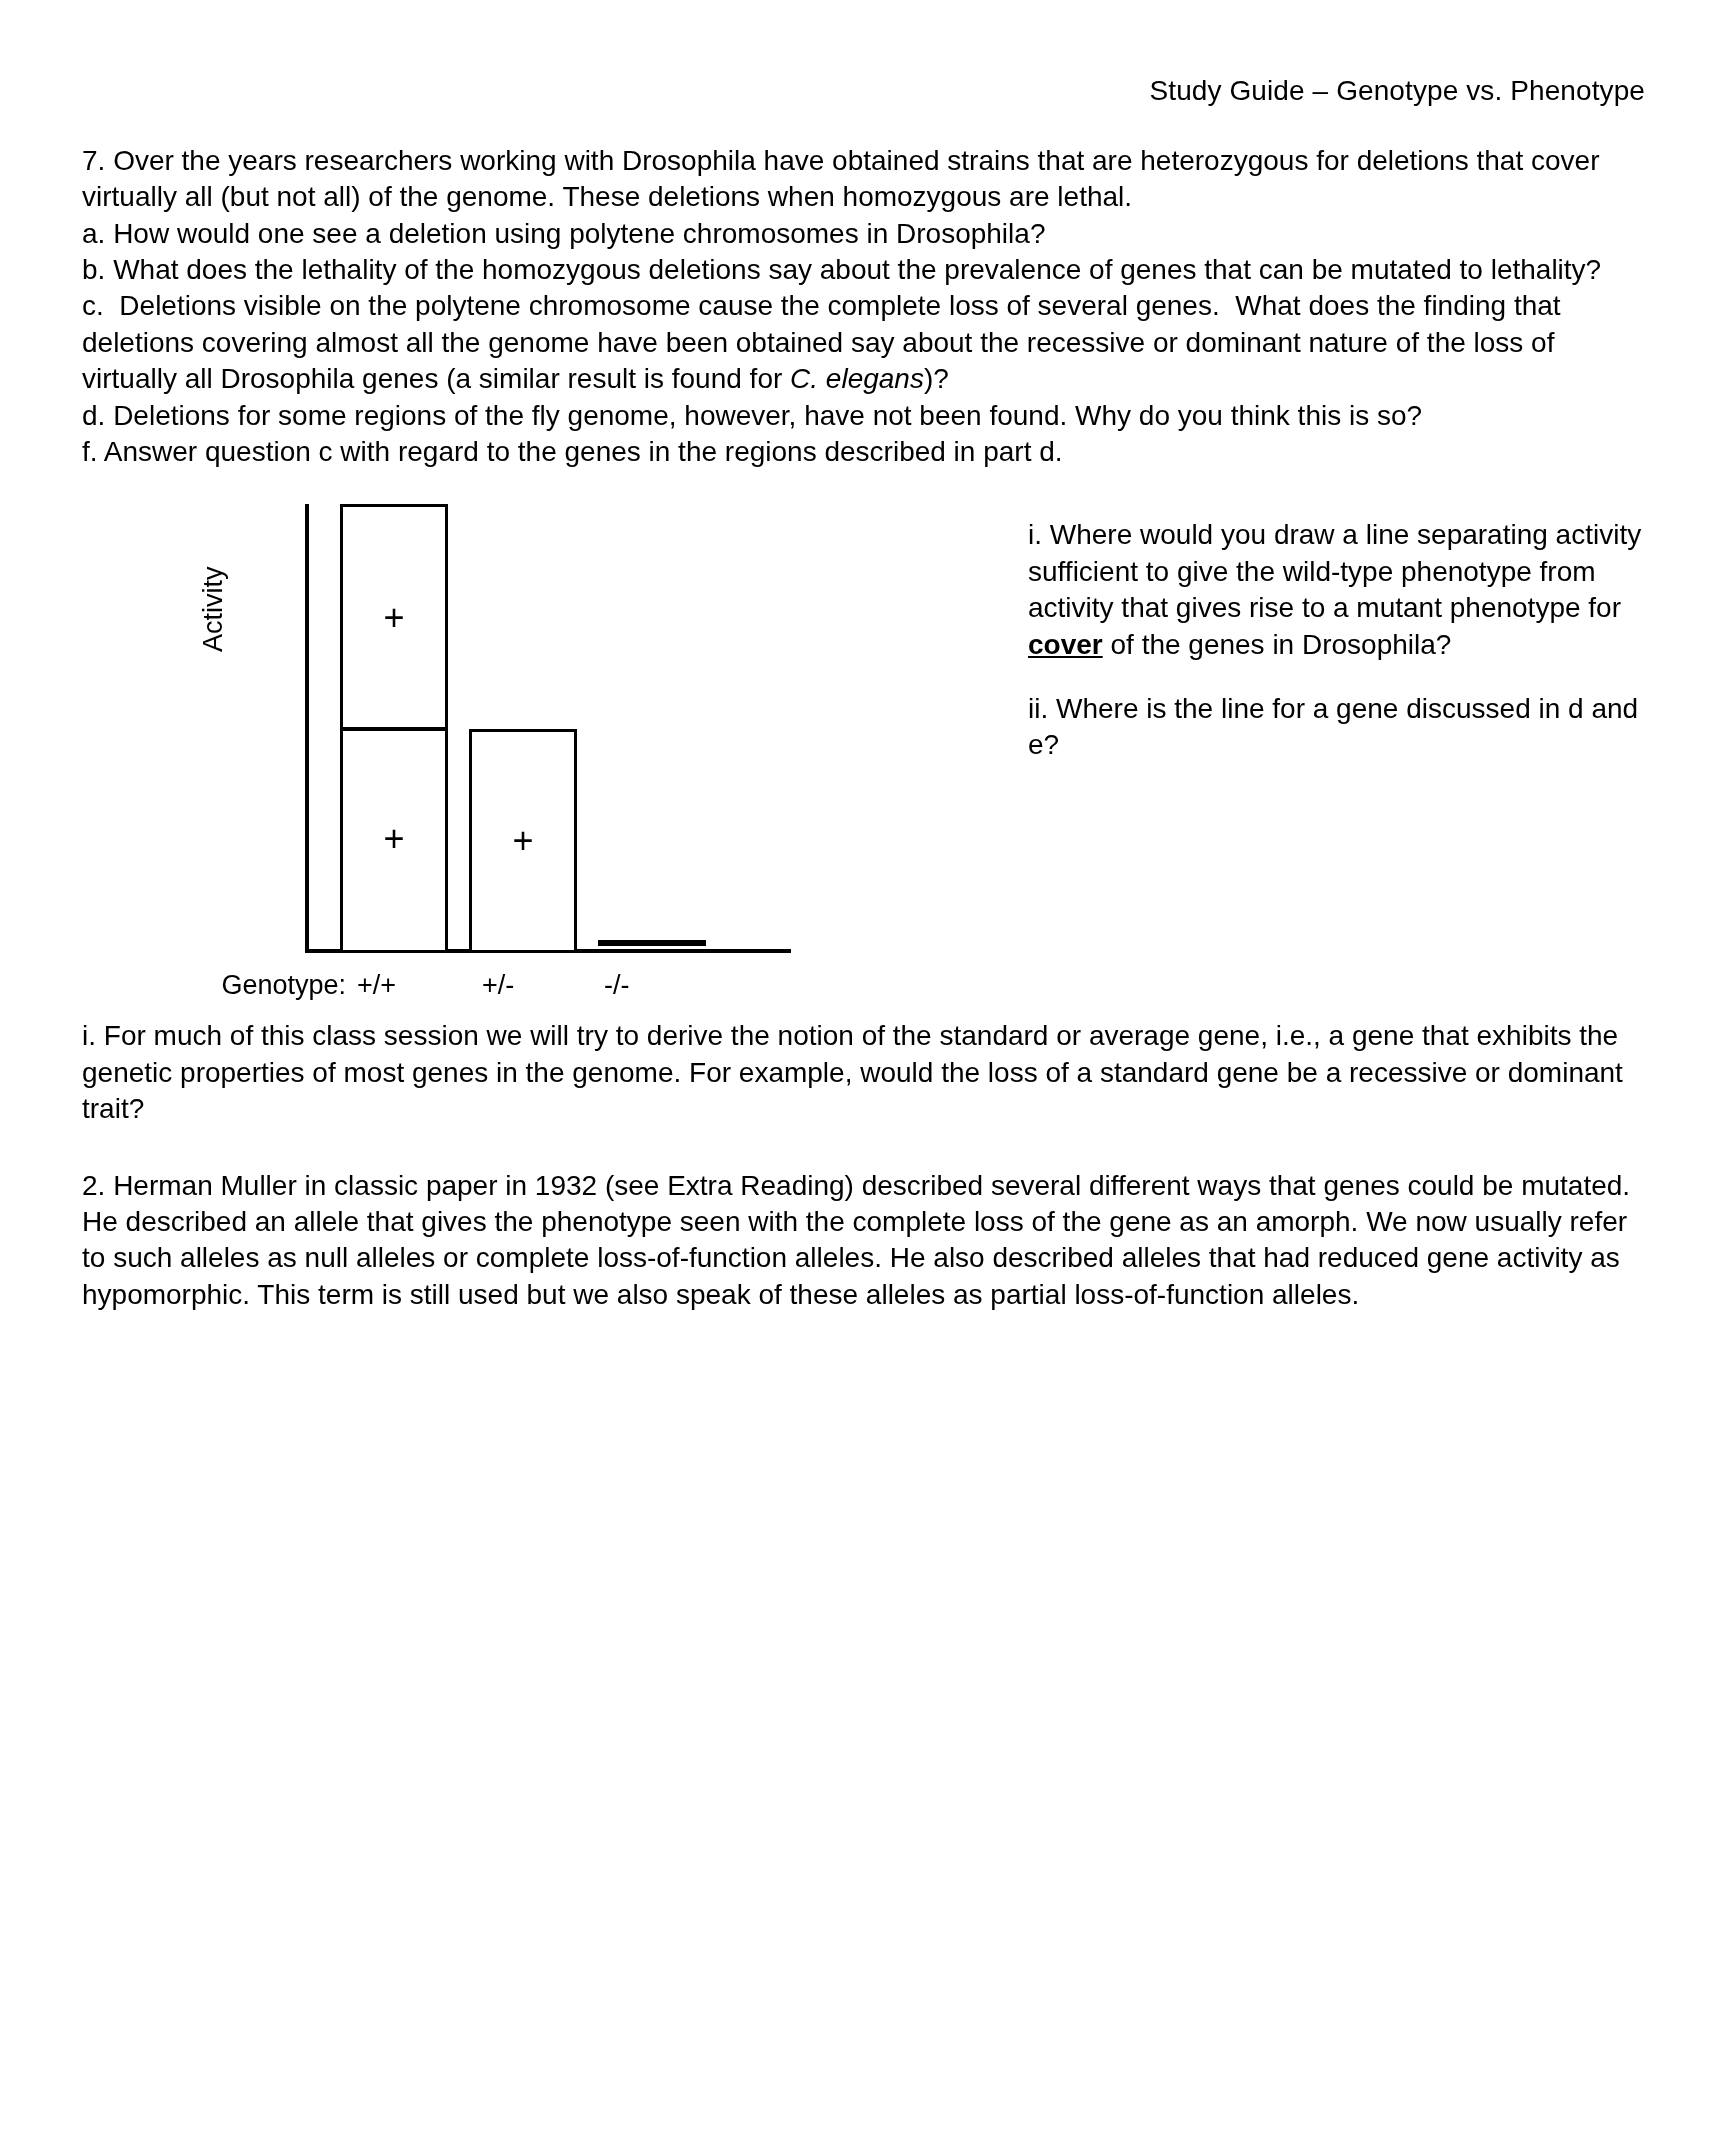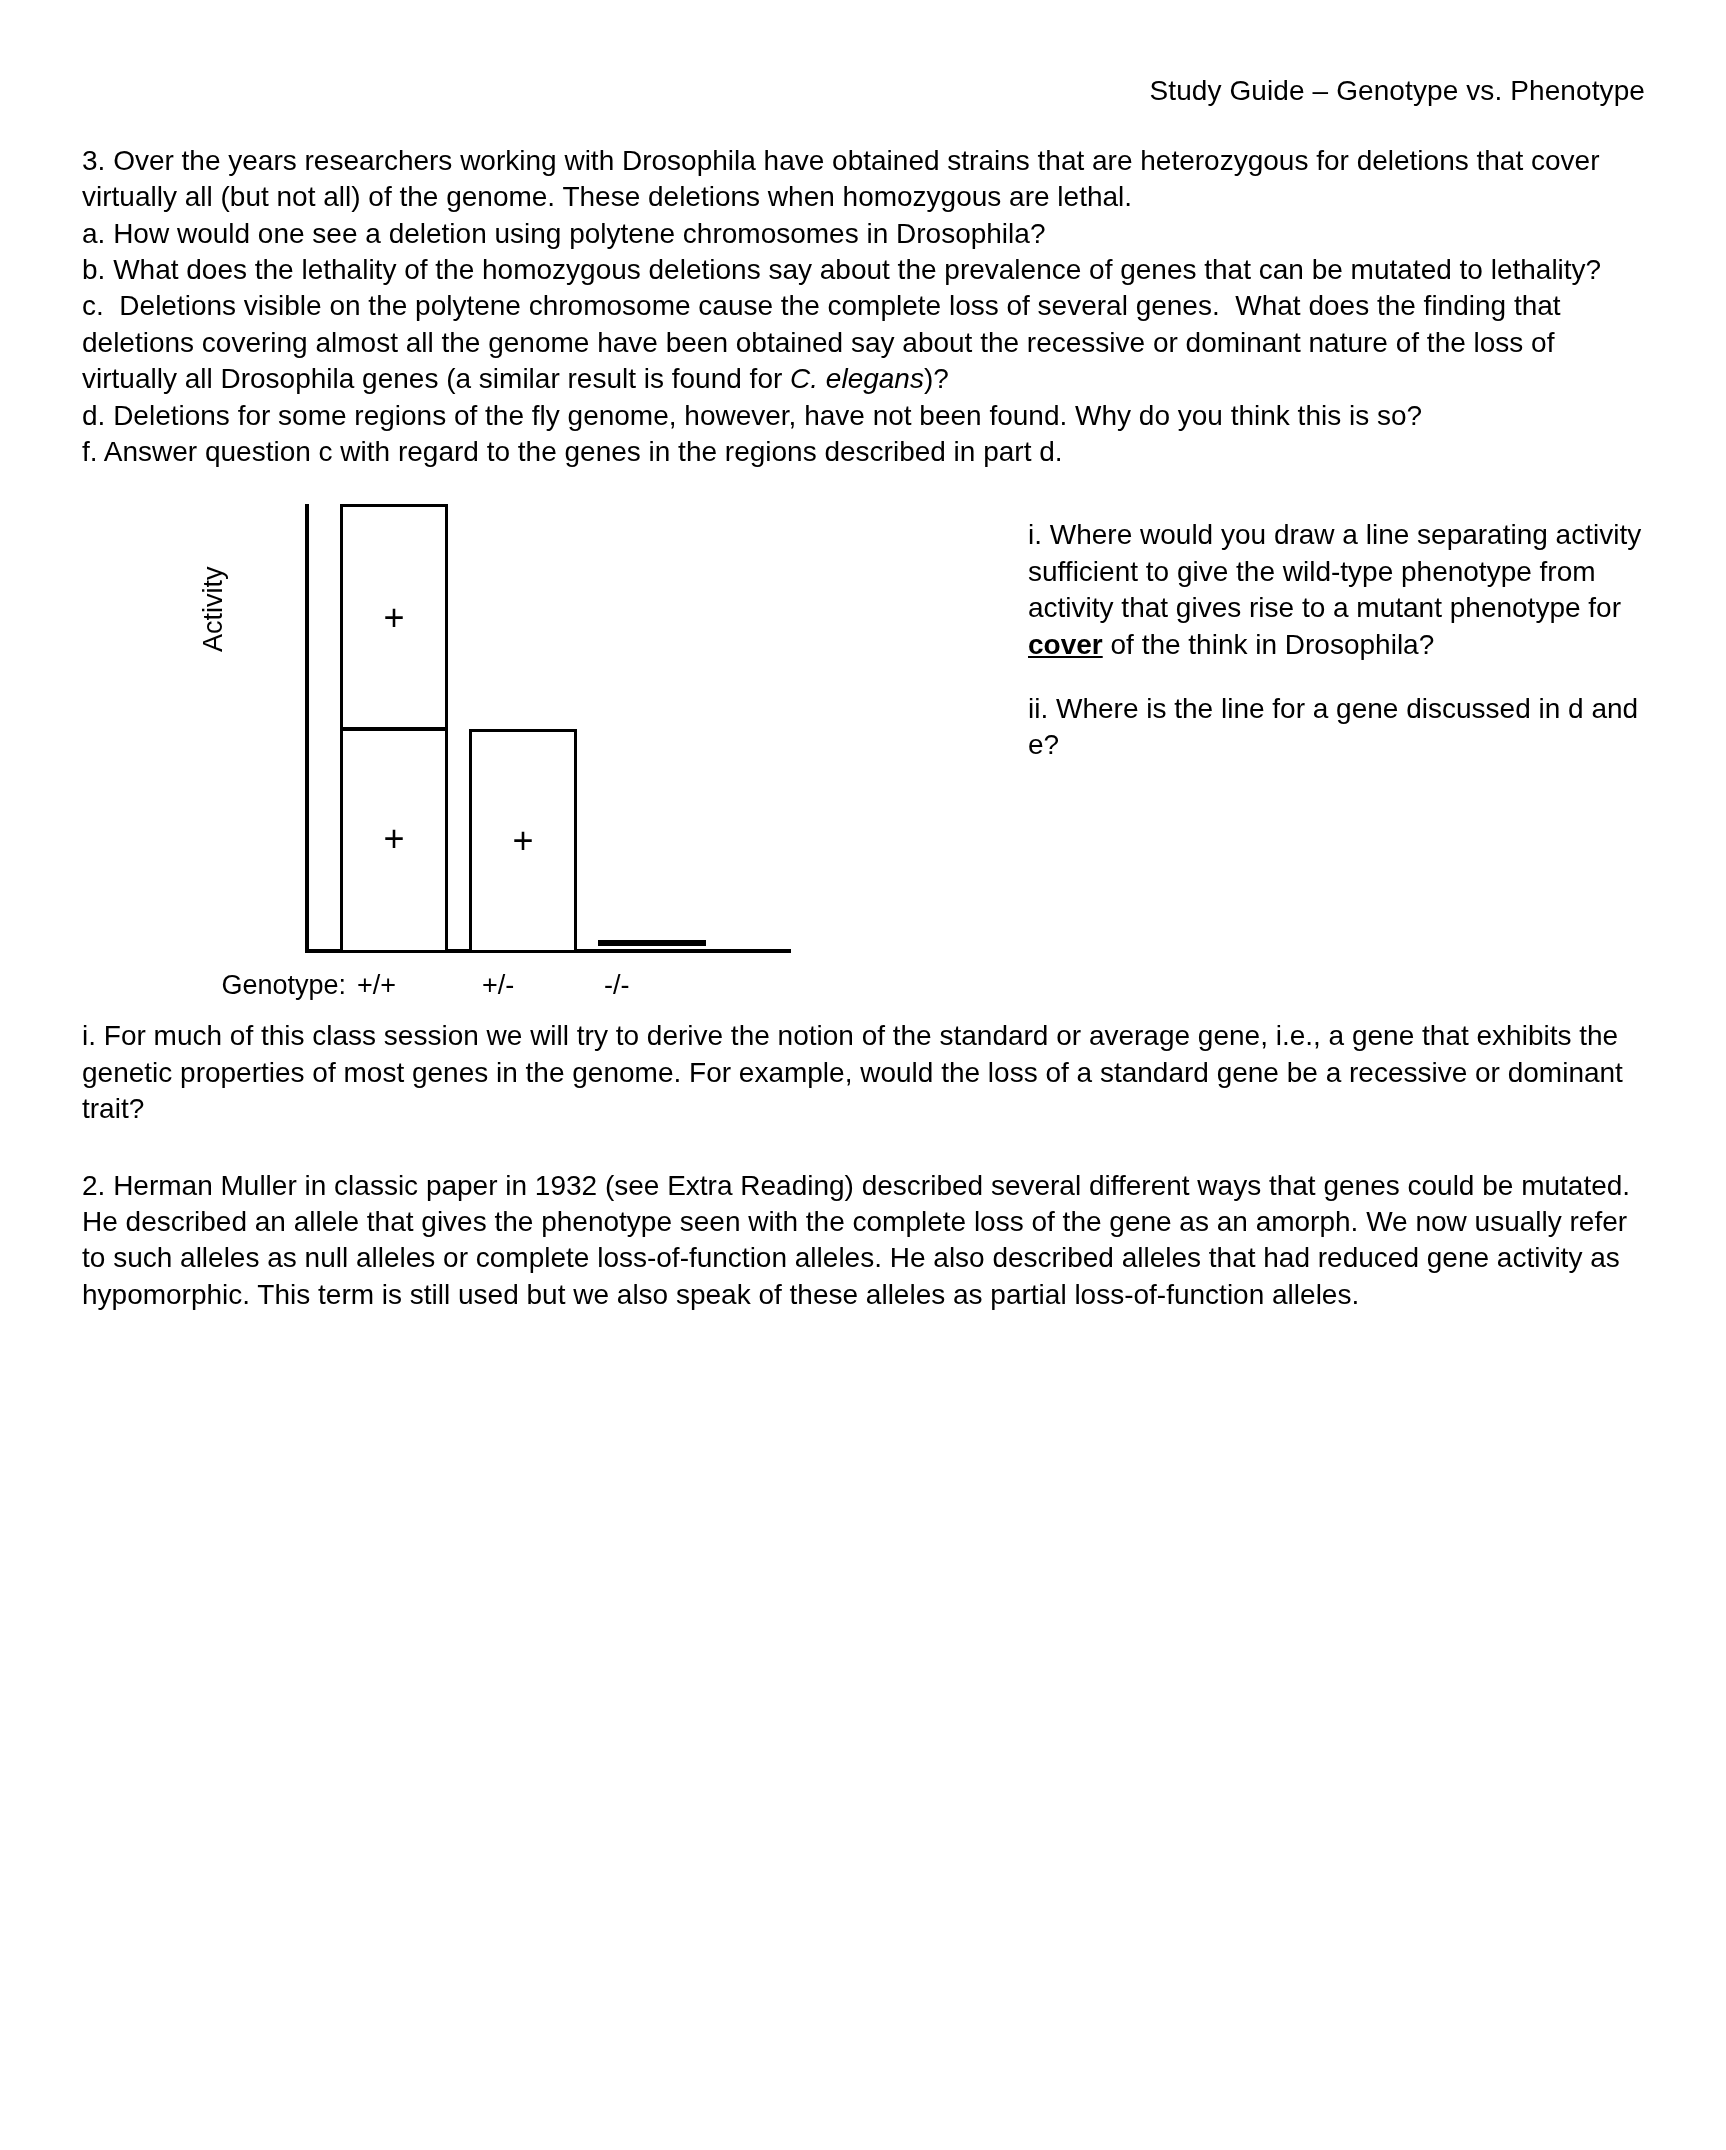--- a/index.html
+++ b/index.html
@@ -154,21 +154,21 @@
   i.it { font-style: italic; }
 </style>
 </head>
 <body>
 
 <div class="page">
 
   <div class="doc-title">Study Guide – Genotype vs. Phenotype</div>
 
   <div class="body-block">
-    <p>3.  Over the years researchers working with Drosophila have obtained strains that are heterozygous for deletions that cover virtually all (but not all) of the genome.  These deletions when homozygous are lethal.</p>
+    <p>7.  Over the years researchers working with Drosophila have obtained strains that are heterozygous for deletions that cover virtually all (but not all) of the genome.  These deletions when homozygous are lethal.</p>
     <p>a. How would one see a deletion using polytene chromosomes in Drosophila?</p>
     <p>b. What does the lethality of the homozygous deletions say about the prevalence of genes that can be mutated to lethality?</p>
     <p>c.&nbsp; Deletions visible on the polytene chromosome cause the complete loss of several genes.&nbsp; What does the finding that deletions covering almost all the genome have been obtained say about the recessive or dominant nature of the loss of virtually all Drosophila genes (a similar result is found for <i class="it">C. elegans</i>)?</p>
     <p>d. Deletions for some regions of the fly genome, however, have not been found. Why do you think this is so?</p>
     <p>f. Answer question c with regard to the genes in the regions described in part d.</p>
   </div>
 
   <div class="figure-row">
 
     <div class="figure-left">
@@ -192,21 +192,21 @@
         <div class="genotype-row">
           <span class="genotype-label">Genotype:</span>
           <span class="gt1">+/+</span>
           <span class="gt2">+/-</span>
           <span class="gt3">-/-</span>
         </div>
       </div>
     </div>
 
     <div class="figure-right">
-      <p><span>i. Where would you draw a line separating activity sufficient to give the wild-type phenotype from activity that gives rise to a mutant phenotype for </span><span class="bold-u">cover</span><span> of the think in Drosophila?</span></p>
+      <p><span>i. Where would you draw a line separating activity sufficient to give the wild-type phenotype from activity that gives rise to a mutant phenotype for </span><span class="bold-u">cover</span><span> of the genes in Drosophila?</span></p>
       <div class="gap-q"></div>
       <p>ii. Where is the line for a gene discussed in d and e?</p>
     </div>
 
   </div>
 
   <div class="body-block">
     <p>i. For much of this class session we will try to derive the notion of the standard or average gene, i.e., a gene that exhibits the genetic properties of most genes in the genome.  For example, would the loss of a standard gene be a recessive or dominant trait?</p>
   </div>
 

